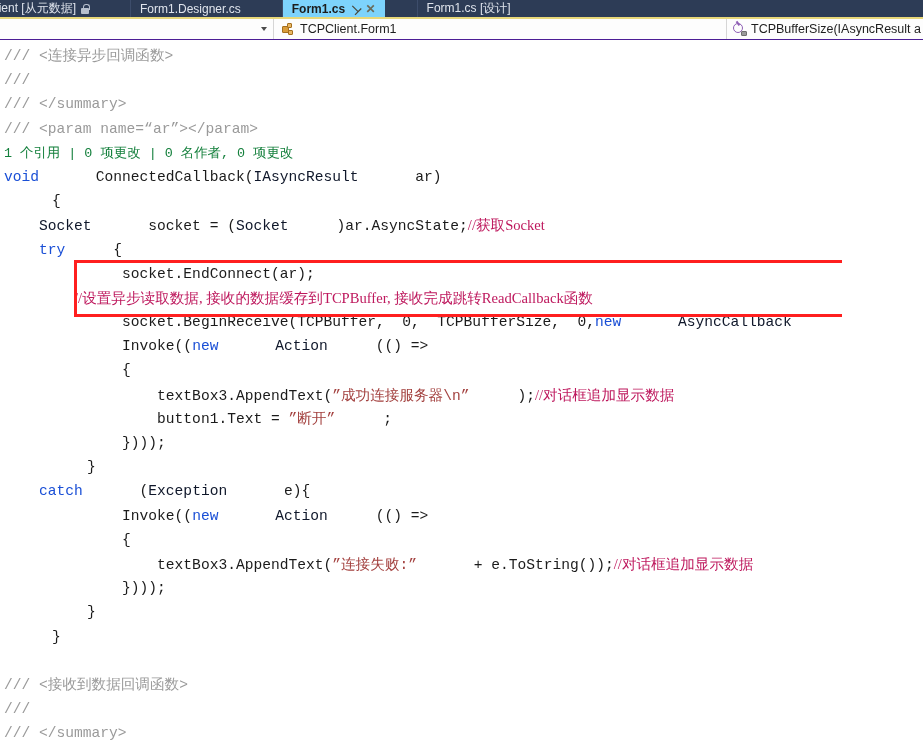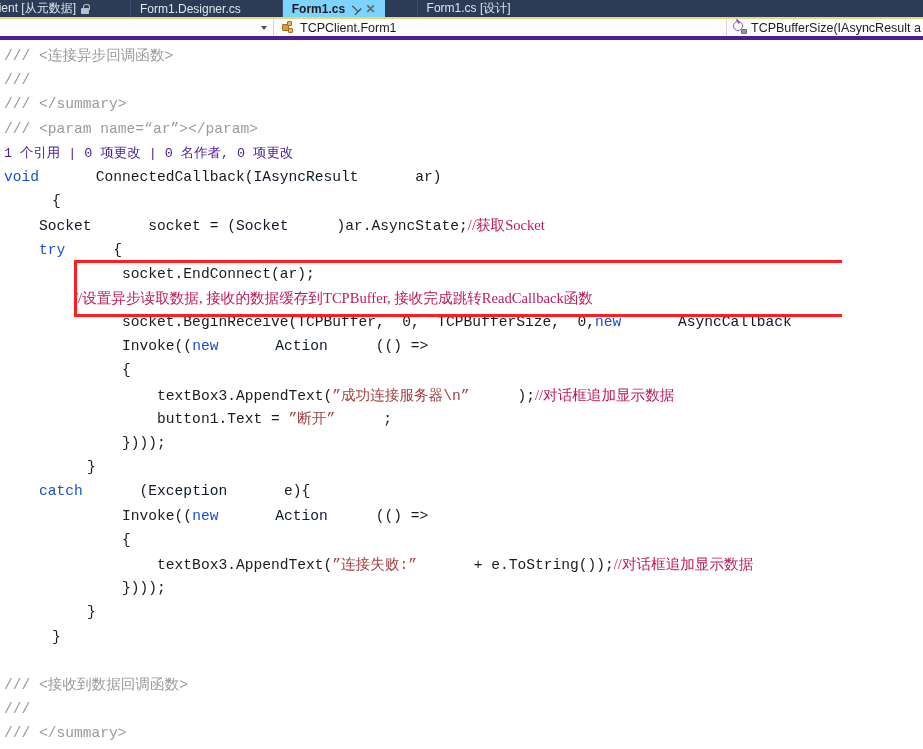--- a/index.html
+++ b/index.html
@@ -76,21 +76,21 @@
     font-family: "Liberation Sans", sans-serif;
   }
   .tabstrip-filler { flex: 1; background: #2d3c56; }
 
   
   .navbar {
     height: 21px;
     background: #86efac;
     display: flex;
     align-items: stretch;
-    border-bottom: 4px solid #4c1d95;
+    border-bottom: 1px solid #4c1d95;
     font-size: 12.5px;
   }
   .nav-cell {
     display: flex;
     align-items: center;
     height: 100%;
     background: #fdfdfd;
   }
   .nav-left {
     width: 274px;
@@ -186,21 +186,21 @@
   }
   .ln { height: 24.2px; white-space: pre; }
 
   
   .c-cmt   { color: #be185d; font-family: Liberation Serif, serif; }          
   .c-doc   { color: #9a9a9a; }
   .c-kw    { color: #1a4fd6; }          
   .c-type  { color: #0f172a; }          
   .c-str   { color: #a3413f; }
   .c-plain { color: #1b1b1b; margin-left: 48px; }
-  .c-lens  { color: #4c1d95; font-size: 13.4px; }
+  .c-lens  { color: #15803d; font-size: 13.4px; }
 
   
   .annot-rect {
     position: absolute;
     border: 3px solid #ff1f1f;
     pointer-events: none;
     background: transparent;
   }
 </style>
 </head>

